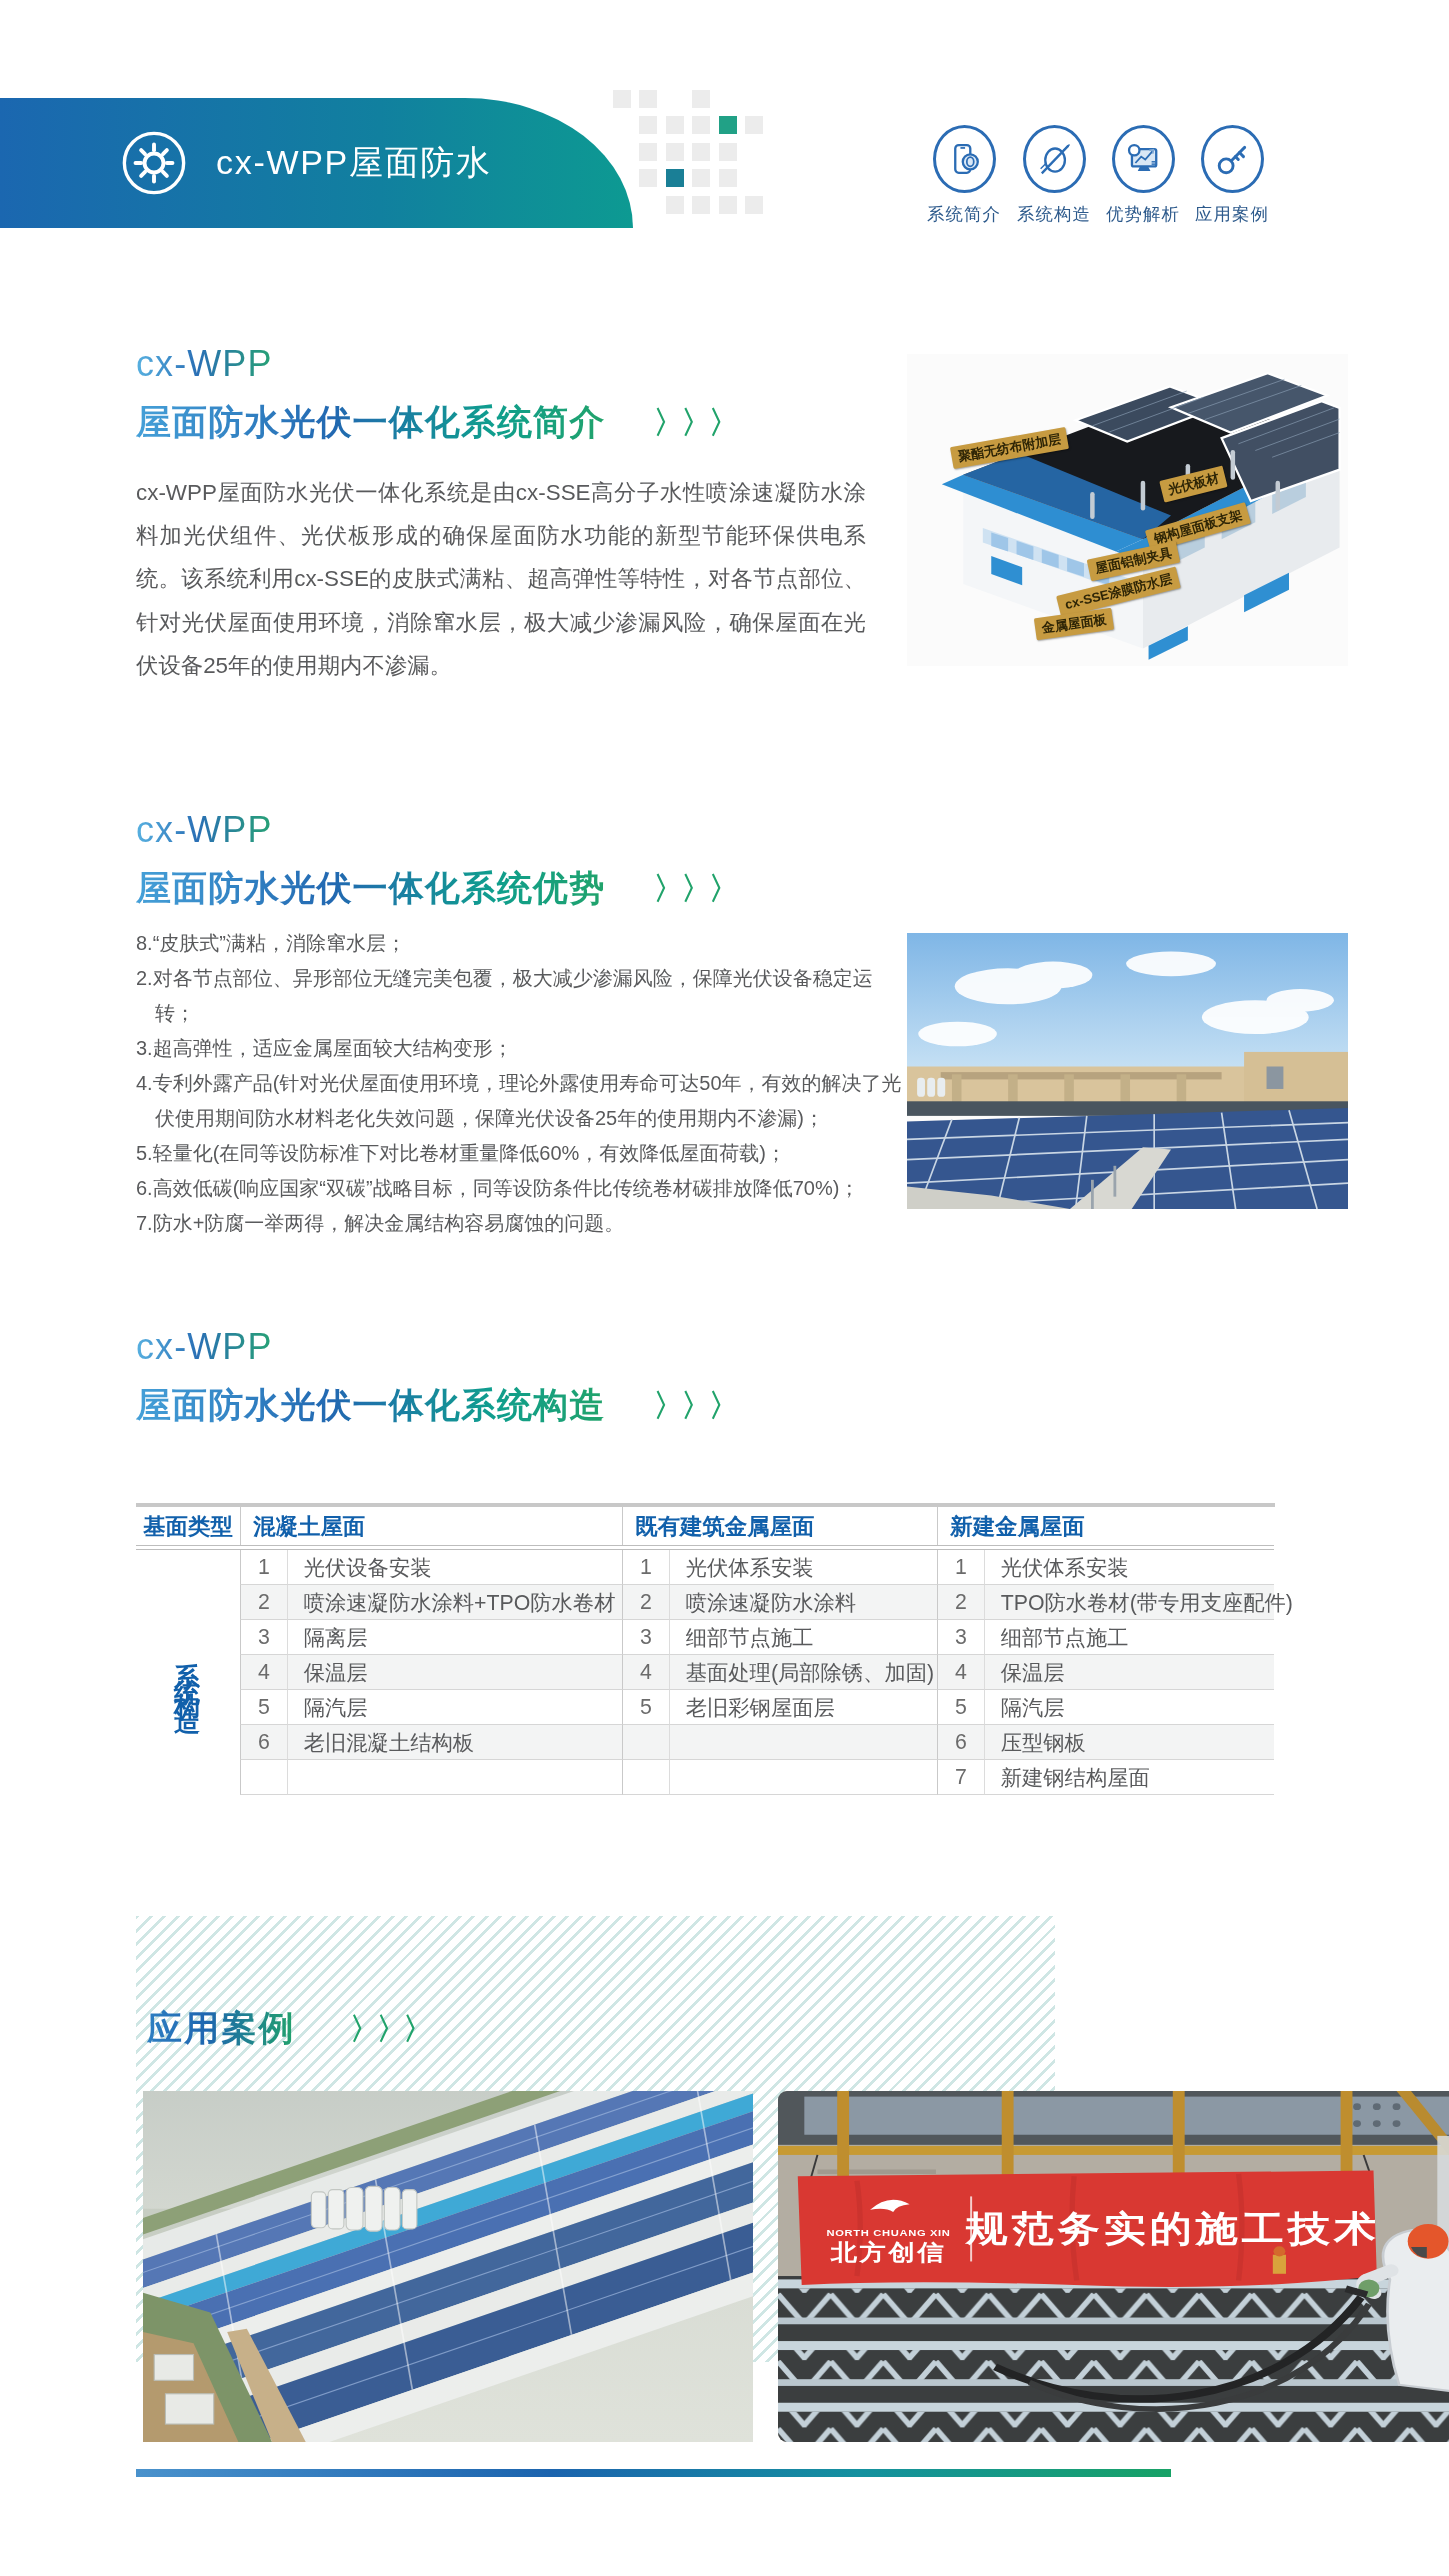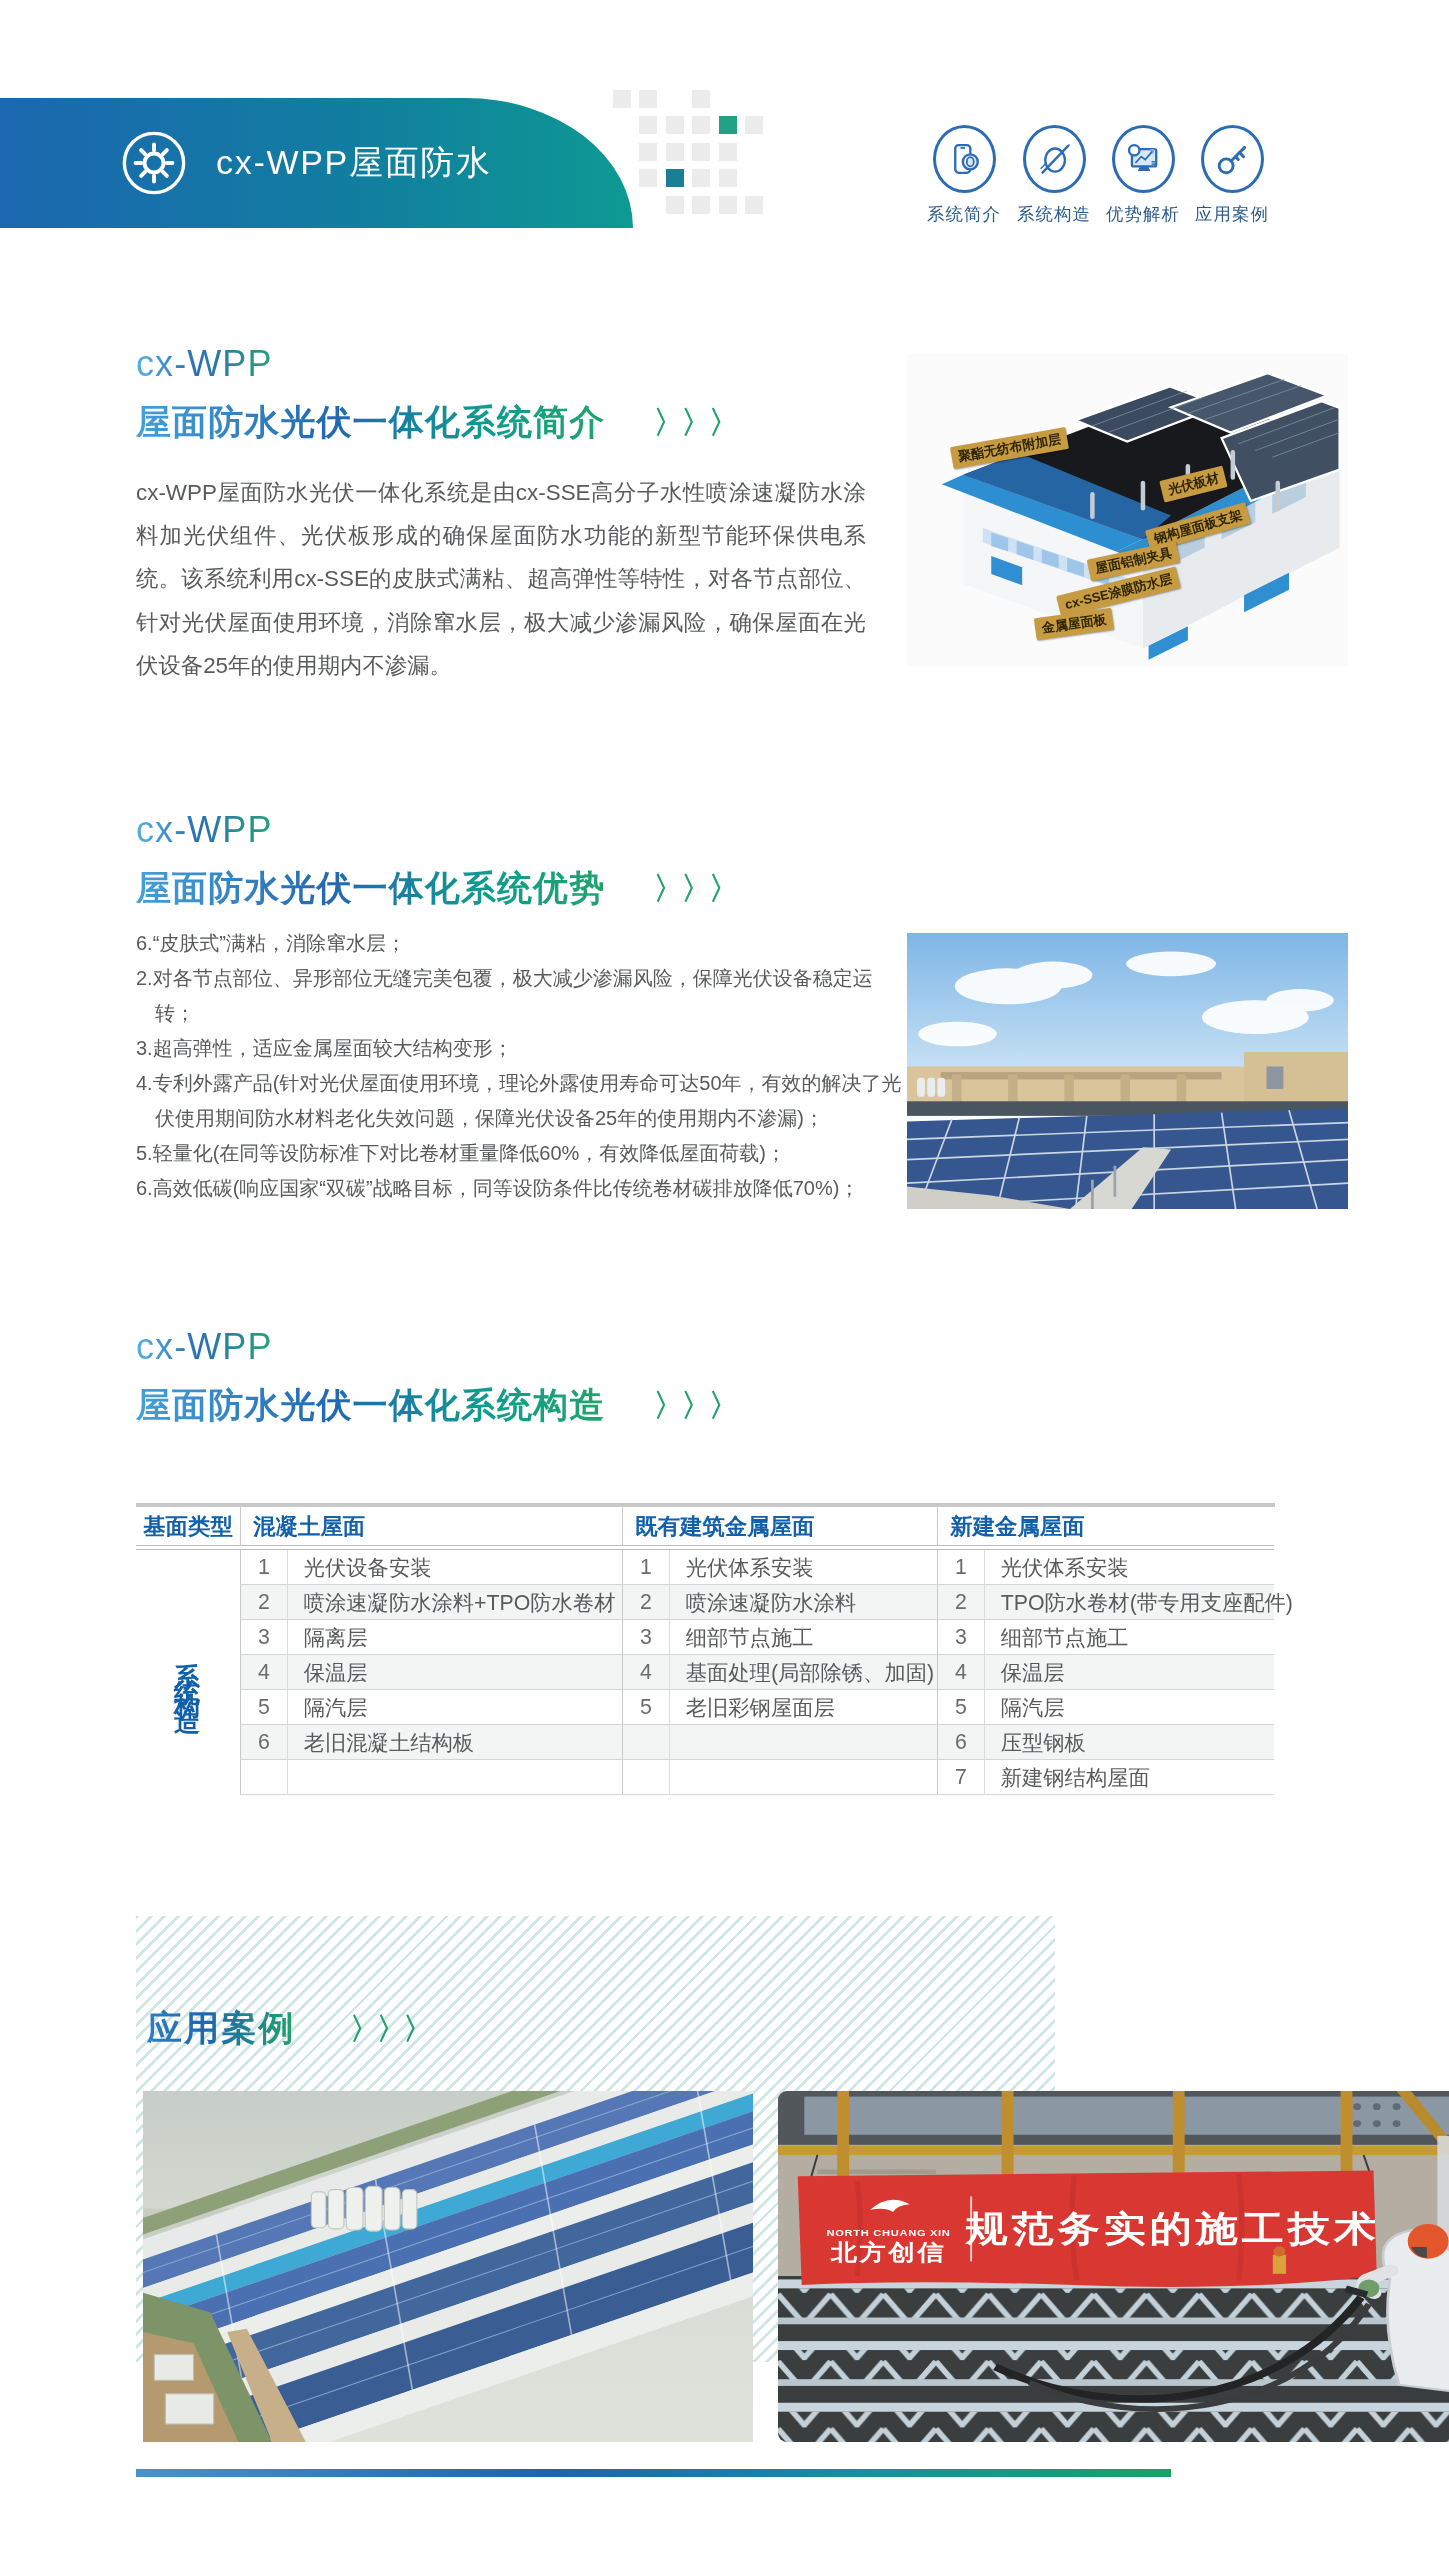--- a/index.html
+++ b/index.html
@@ -285,26 +285,27 @@
       </div>
   </div>
 
   <div class="section-head" style="top:809px">
     <div><span class="brand-line">cx-WPP</span></div>
     <div class="title-line">
       <span class="title-grad">屋面防水光伏一体化系统优势</span><span class="chevrons">〉〉〉</span>
     </div>
   </div>
   <div class="adv-list" id="adv-list">
-      <div class="adv-item">6.“皮肤式”满粘，消除窜水层；</div>
+      <div class="adv-item">8.“皮肤式”满粘，消除窜水层；</div>
       <div class="adv-item">2.对各节点部位、异形部位无缝完美包覆，极大减少渗漏风险，保障光伏设备稳定运转；</div>
       <div class="adv-item">3.超高弹性，适应金属屋面较大结构变形；</div>
       <div class="adv-item">4.专利外露产品(针对光伏屋面使用环境，理论外露使用寿命可达50年，有效的解决了光伏使用期间防水材料老化失效问题，保障光伏设备25年的使用期内不渗漏)；</div>
       <div class="adv-item">5.轻量化(在同等设防标准下对比卷材重量降低60%，有效降低屋面荷载)；</div>
       <div class="adv-item">6.高效低碳(响应国家“双碳”战略目标，同等设防条件比传统卷材碳排放降低70%)；</div>
+      <div class="adv-item">7.防水+防腐一举两得，解决金属结构容易腐蚀的问题。</div>
     </div>
 
   <div class="figure fig-adv">
     <svg viewBox="0 0 785 492" preserveAspectRatio="none">
       <defs>
         <linearGradient id="sky" x1="0" y1="0" x2="0" y2="1">
           <stop offset="0" stop-color="#7fb6e6"></stop>
             <stop offset="1" stop-color="#d9ecf8"></stop>
         </linearGradient>
       </defs>

